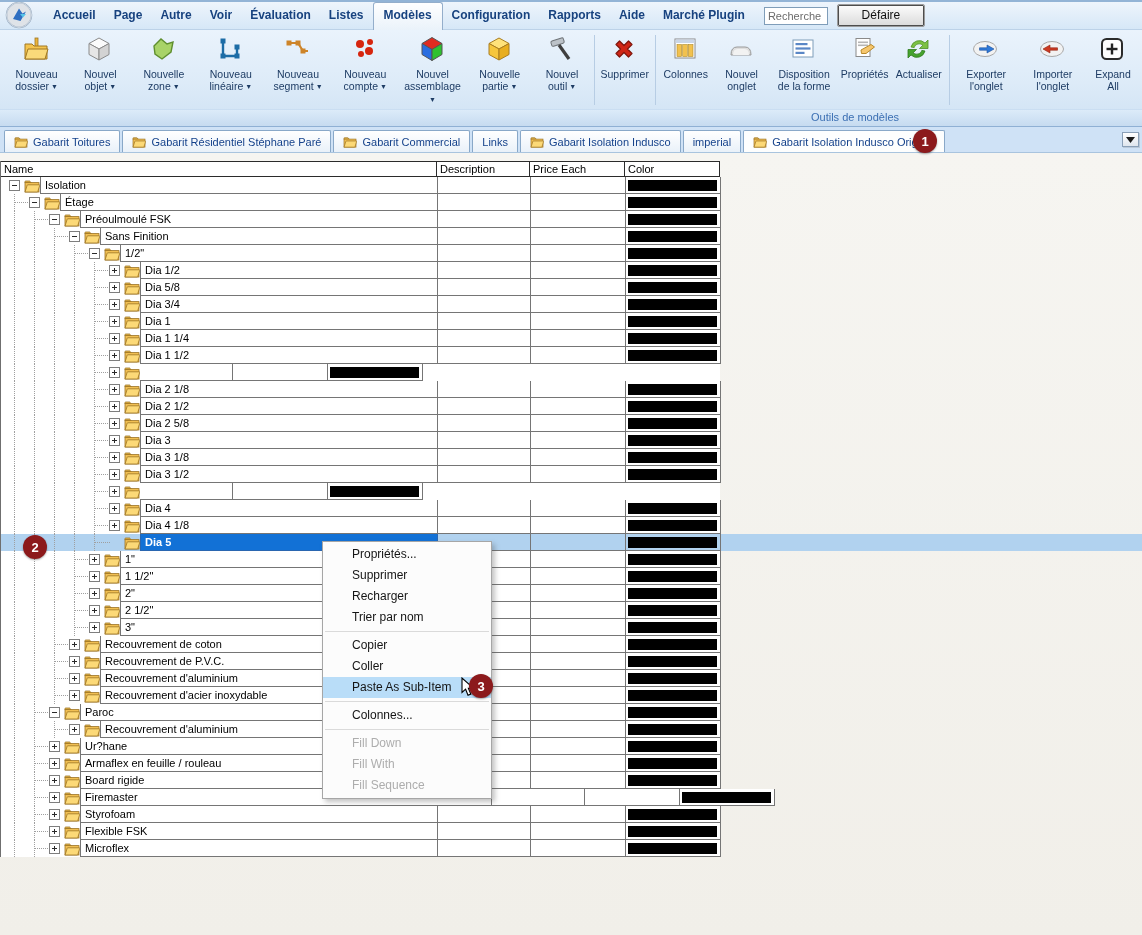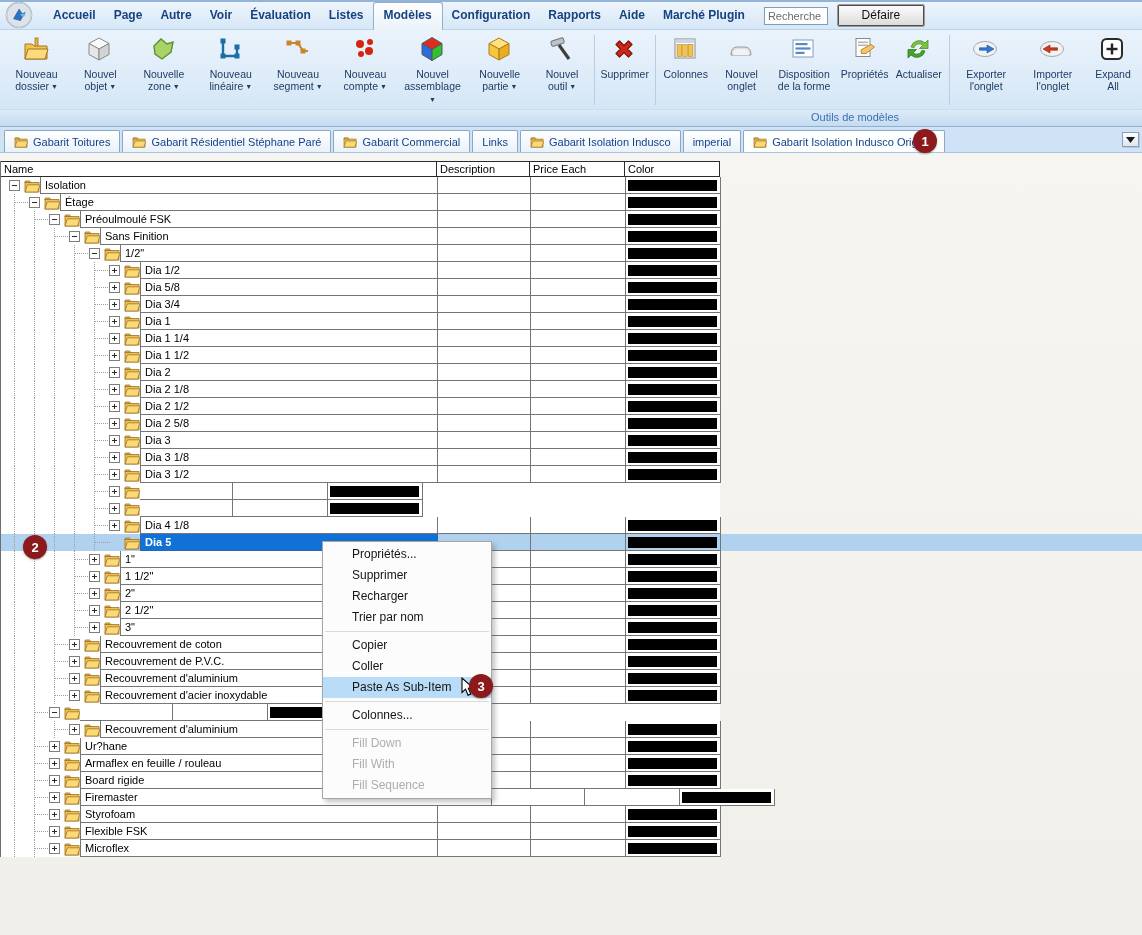--- a/index.html
+++ b/index.html
@@ -608,21 +608,20 @@
             <div class="expander" style="left: 108px;">
               <span class="h"></span>
               <span class="v"></span>
             </div>
             <div class="folder" style="left: 123px;"><svg width="16" height="14" viewBox="0 0 16 14">
   <path d="M1 4 L1 2.6 Q1 2 1.6 2 L5.4 2 Q5.8 2 6 2.3 L7.2 4 Z" fill="#e8b94e" stroke="#9c7323" stroke-width="0.8"></path>
   <rect x="1" y="3.6" width="14" height="9.4" fill="#f1bf52" stroke="#9c7323" stroke-width="0.8"></rect>
   <path d="M1 13 L3.2 6.2 Q3.35 5.8 3.8 5.8 L15.3 5.8 Q15.9 5.8 15.7 6.4 L13.8 12.6 Q13.65 13 13.2 13 Z" fill="#fcd977" stroke="#9c7323" stroke-width="0.8"></path>
               </svg></div>
           </div>
-          <div class="ncell" style="width: 298px;"><span>Dia 2</span></div>
           <div class="cell" style="width: 93px;"></div>
           <div class="cell" style="width: 95px;"></div>
           <div class="cell" style="width: 95px;">
             <div class="color-bar" style="background: rgb(0, 0, 0);"></div>
           </div>
         </div>
         <div class="trow">
           <div class="gutter" style="width: 139px;">
             <div class="vline" style="left: 13px;"></div>
             <div class="vline" style="left: 33px;"></div>
@@ -807,20 +806,21 @@
             <div class="expander" style="left: 108px;">
               <span class="h"></span>
               <span class="v"></span>
             </div>
             <div class="folder" style="left: 123px;"><svg width="16" height="14" viewBox="0 0 16 14">
   <path d="M1 4 L1 2.6 Q1 2 1.6 2 L5.4 2 Q5.8 2 6 2.3 L7.2 4 Z" fill="#e8b94e" stroke="#9c7323" stroke-width="0.8"></path>
   <rect x="1" y="3.6" width="14" height="9.4" fill="#f1bf52" stroke="#9c7323" stroke-width="0.8"></rect>
   <path d="M1 13 L3.2 6.2 Q3.35 5.8 3.8 5.8 L15.3 5.8 Q15.9 5.8 15.7 6.4 L13.8 12.6 Q13.65 13 13.2 13 Z" fill="#fcd977" stroke="#9c7323" stroke-width="0.8"></path>
               </svg></div>
           </div>
+          <div class="ncell" style="width: 298px;"><span>Dia 4</span></div>
           <div class="cell" style="width: 93px;"></div>
           <div class="cell" style="width: 95px;"></div>
           <div class="cell" style="width: 95px;">
             <div class="color-bar" style="background: rgb(0, 0, 0);"></div>
           </div>
         </div>
         <div class="trow">
           <div class="gutter" style="width: 139px;">
             <div class="vline" style="left: 13px;"></div>
             <div class="vline" style="left: 33px;"></div>
@@ -1086,20 +1086,21 @@
             <div class="hstub" style="left: 33px; width: 16px;"></div>
             <div class="expander" style="left: 48px;">
               <span class="h"></span>
             </div>
             <div class="folder" style="left: 63px;"><svg width="16" height="14" viewBox="0 0 16 14">
   <path d="M1 4 L1 2.6 Q1 2 1.6 2 L5.4 2 Q5.8 2 6 2.3 L7.2 4 Z" fill="#e8b94e" stroke="#9c7323" stroke-width="0.8"></path>
   <rect x="1" y="3.6" width="14" height="9.4" fill="#f1bf52" stroke="#9c7323" stroke-width="0.8"></rect>
   <path d="M1 13 L3.2 6.2 Q3.35 5.8 3.8 5.8 L15.3 5.8 Q15.9 5.8 15.7 6.4 L13.8 12.6 Q13.65 13 13.2 13 Z" fill="#fcd977" stroke="#9c7323" stroke-width="0.8"></path>
               </svg></div>
           </div>
+          <div class="ncell" style="width: 358px;"><span>Paroc</span></div>
           <div class="cell" style="width: 93px;"></div>
           <div class="cell" style="width: 95px;"></div>
           <div class="cell" style="width: 95px;">
             <div class="color-bar" style="background: rgb(0, 0, 0);"></div>
           </div>
         </div>
         <div class="trow">
           <div class="gutter" style="width: 99px;">
             <div class="vline" style="left: 13px;"></div>
             <div class="vline" style="left: 33px;"></div>

